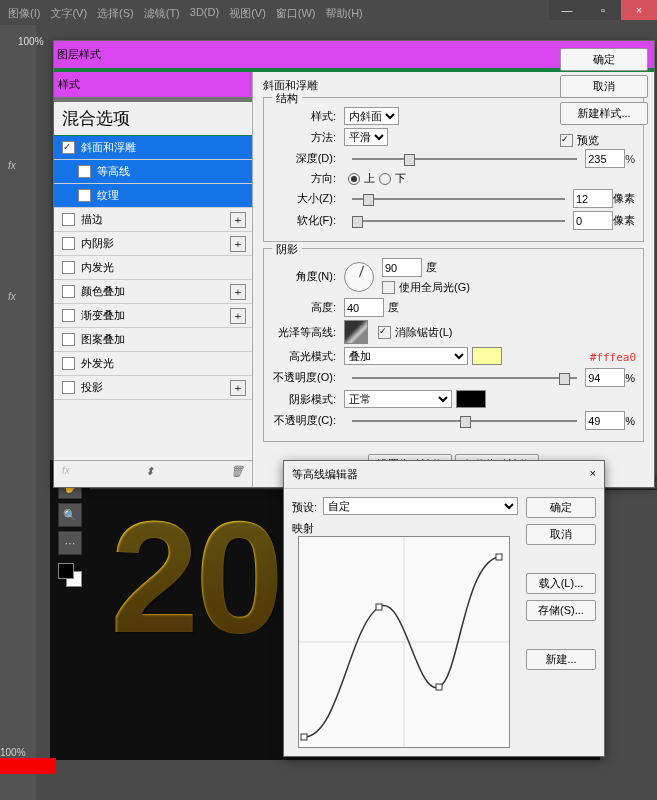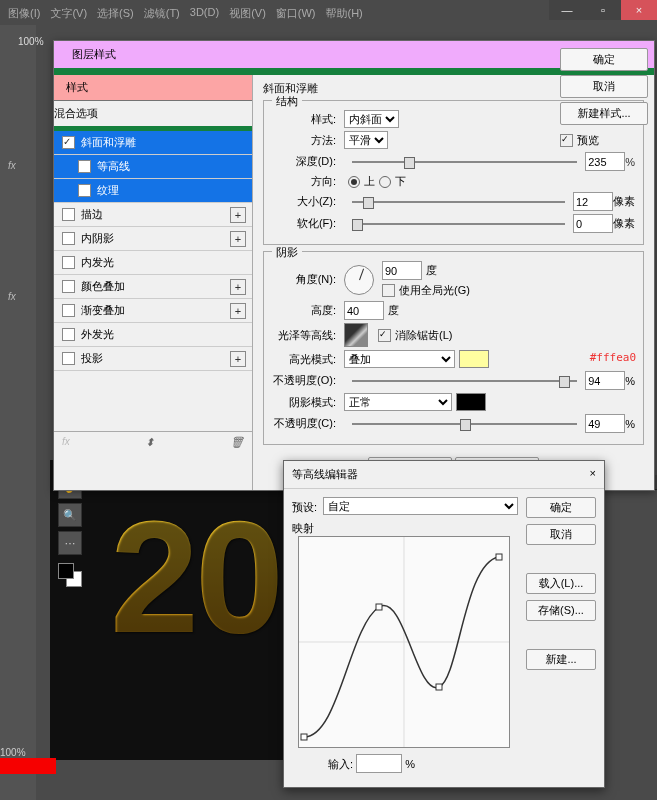--- a/index.html
+++ b/index.html
@@ -4,25 +4,25 @@
 <style>
 body{margin:0;font-family:"Microsoft YaHei",SimSun,sans-serif;font-size:11px;background:#4a4a4a;width:657px;height:800px;overflow:hidden;position:relative}
 .window-controls{position:absolute;top:0;right:0;display:flex;z-index:100}
 .window-controls>div{width:36px;height:20px;display:flex;align-items:center;justify-content:center;color:#eee;background:#434343}
 .window-controls>div:last-child{background:#d6525a}
 .top-menu{position:absolute;top:6px;left:0;display:flex;gap:10px;color:#aaa;padding:0 8px}
 .left-strip{position:absolute;left:0;top:25px;width:36px;bottom:0;background:#535353}
 .zoom-label{position:absolute;left:18px;top:36px;color:#ddd;font-size:10px}
 .fx-label{color:#bbb;font-style:italic;font-size:10px}
 .layer-style-dlg{position:absolute;left:53px;top:40px;width:600px;background:#f0f0f0;border:1px solid #666;box-shadow:0 2px 8px rgba(0,0,0,.4);z-index:20}
-.dlg-title{background:#f0abfc;padding:6px 18px;border-bottom:7px solid #15803d}
+.dlg-title{background:#d946ef;padding:6px 3px;border-bottom:4px solid #15803d}
 .dlg-body{display:flex}
 .styles-panel{width:198px;border-right:1px solid #aaa}
-.styles-header{padding:5px 12px;border-bottom:1px solid #737373;background:#fca5a5}
-.blending-opts{padding:5px 0;border-bottom:5px solid #15803d;font-size:11px}
+.styles-header{padding:5px 4px;border-bottom:5px solid #737373;background:#d946ef}
+.blending-opts{padding:5px 8px;border-bottom:1px solid #15803d;font-size:17px}
 .style-item{display:flex;align-items:center;padding:4px 8px;border-bottom:1px solid #ccc;position:relative}
 .style-item.selected{background:#1473e6;color:#fff}
 .style-item.active{background:#1473e6;color:#fff}
 .style-item .cb{width:11px;height:11px;border:1px solid #888;margin-right:6px;background:#fff}
 .style-item .cb.checked::after{content:"✓";font-size:10px;line-height:9px;display:block;color:#333}
 .style-item .plus{position:absolute;right:6px;width:14px;height:14px;border:1px solid #888;display:flex;align-items:center;justify-content:center;font-size:11px;background:#f0f0f0;color:#333}
 .settings-panel{flex:1;padding:6px 10px}
 .group-label{font-weight:normal;margin-bottom:4px}
 .fieldset{border:1px solid #aaa;margin-bottom:6px;padding:6px 8px 8px;position:relative}
 .fieldset-title{position:absolute;top:-7px;left:8px;background:#f0f0f0;padding:0 4px}
@@ -132,20 +132,24 @@
           <span>颜色叠加</span>
           <div class="plus">+</div>
         </div>
       <div class="style-item">
           <div class="cb"></div>
           <span>渐变叠加</span>
           <div class="plus">+</div>
         </div>
       <div class="style-item">
           <div class="cb"></div>
+          <span>图案叠加</span>
+        </div>
+      <div class="style-item">
+          <div class="cb"></div>
           <span>外发光</span>
         </div>
       <div class="style-item">
           <div class="cb"></div>
           <span>投影</span>
           <div class="plus">+</div>
         </div>
       <div style="height:60px"></div>
       <div class="styles-footer">
         <span class="fx-label">fx</span>
@@ -223,21 +227,21 @@
         <div class="row">
             <span class="row-label">光泽等高线:</span>
             <div class="gloss-preview"></div>
             <span style="margin-left:10px;display:flex;align-items:center">
               <div class="checkbox-sm on"></div>
               <span>消除锯齿(L)</span>
             </span>
           </div>
         <div class="row">
             <span class="row-label">高光模式:</span>
-            <select style="width:111px"><option>叠加</option></select>
+            <select style="width:124px"><option>叠加</option></select>
             <div class="color-swatch" style="background:#fffea0;margin-left:4px"></div>
           </div>
         <div class="row">
             <span class="row-label">不透明度(O):</span>
             <div class="slider-track">
               <div class="slider-thumb" style="left:92%"></div>
             </div>
             <input class="num-input" value="94" style="">
             <span>%</span>
           </div>
@@ -303,23 +307,20 @@
         <svg viewBox="0 0 210 210">
           <line x1="0" y1="105" x2="210" y2="105" stroke="#ddd"></line>
           <line x1="105" y1="0" x2="105" y2="210" stroke="#ddd"></line>
           <path d="M 5,200 C 40,200 50,90 80,70 C 105,55 118,160 140,150 C 160,142 165,25 200,20" fill="none" stroke="#333" stroke-width="1.5"></path>
           <rect x="2" y="197" width="6" height="6" fill="#fff" stroke="#333"></rect>
           <rect x="77" y="67" width="6" height="6" fill="#fff" stroke="#333"></rect>
           <rect x="137" y="147" width="6" height="6" fill="#fff" stroke="#333"></rect>
           <rect x="197" y="17" width="6" height="6" fill="#fff" stroke="#333"></rect>
         </svg>
       </div>
-      <div class="contour-input-row">
-        <span><span>输入:</span> <input class="num-input" style="width: 40px;"> <span>%</span></span>
-      </div>
     </div>
     <div class="contour-btns">
       <button class="btn">确定</button>
       <button class="btn">取消</button>
       <div style="height:16px"></div>
       <button class="btn">载入(L)...</button>
       <button class="btn">存储(S)...</button>
       <div style="height:16px"></div>
       <button class="btn">新建...</button>
     </div>

